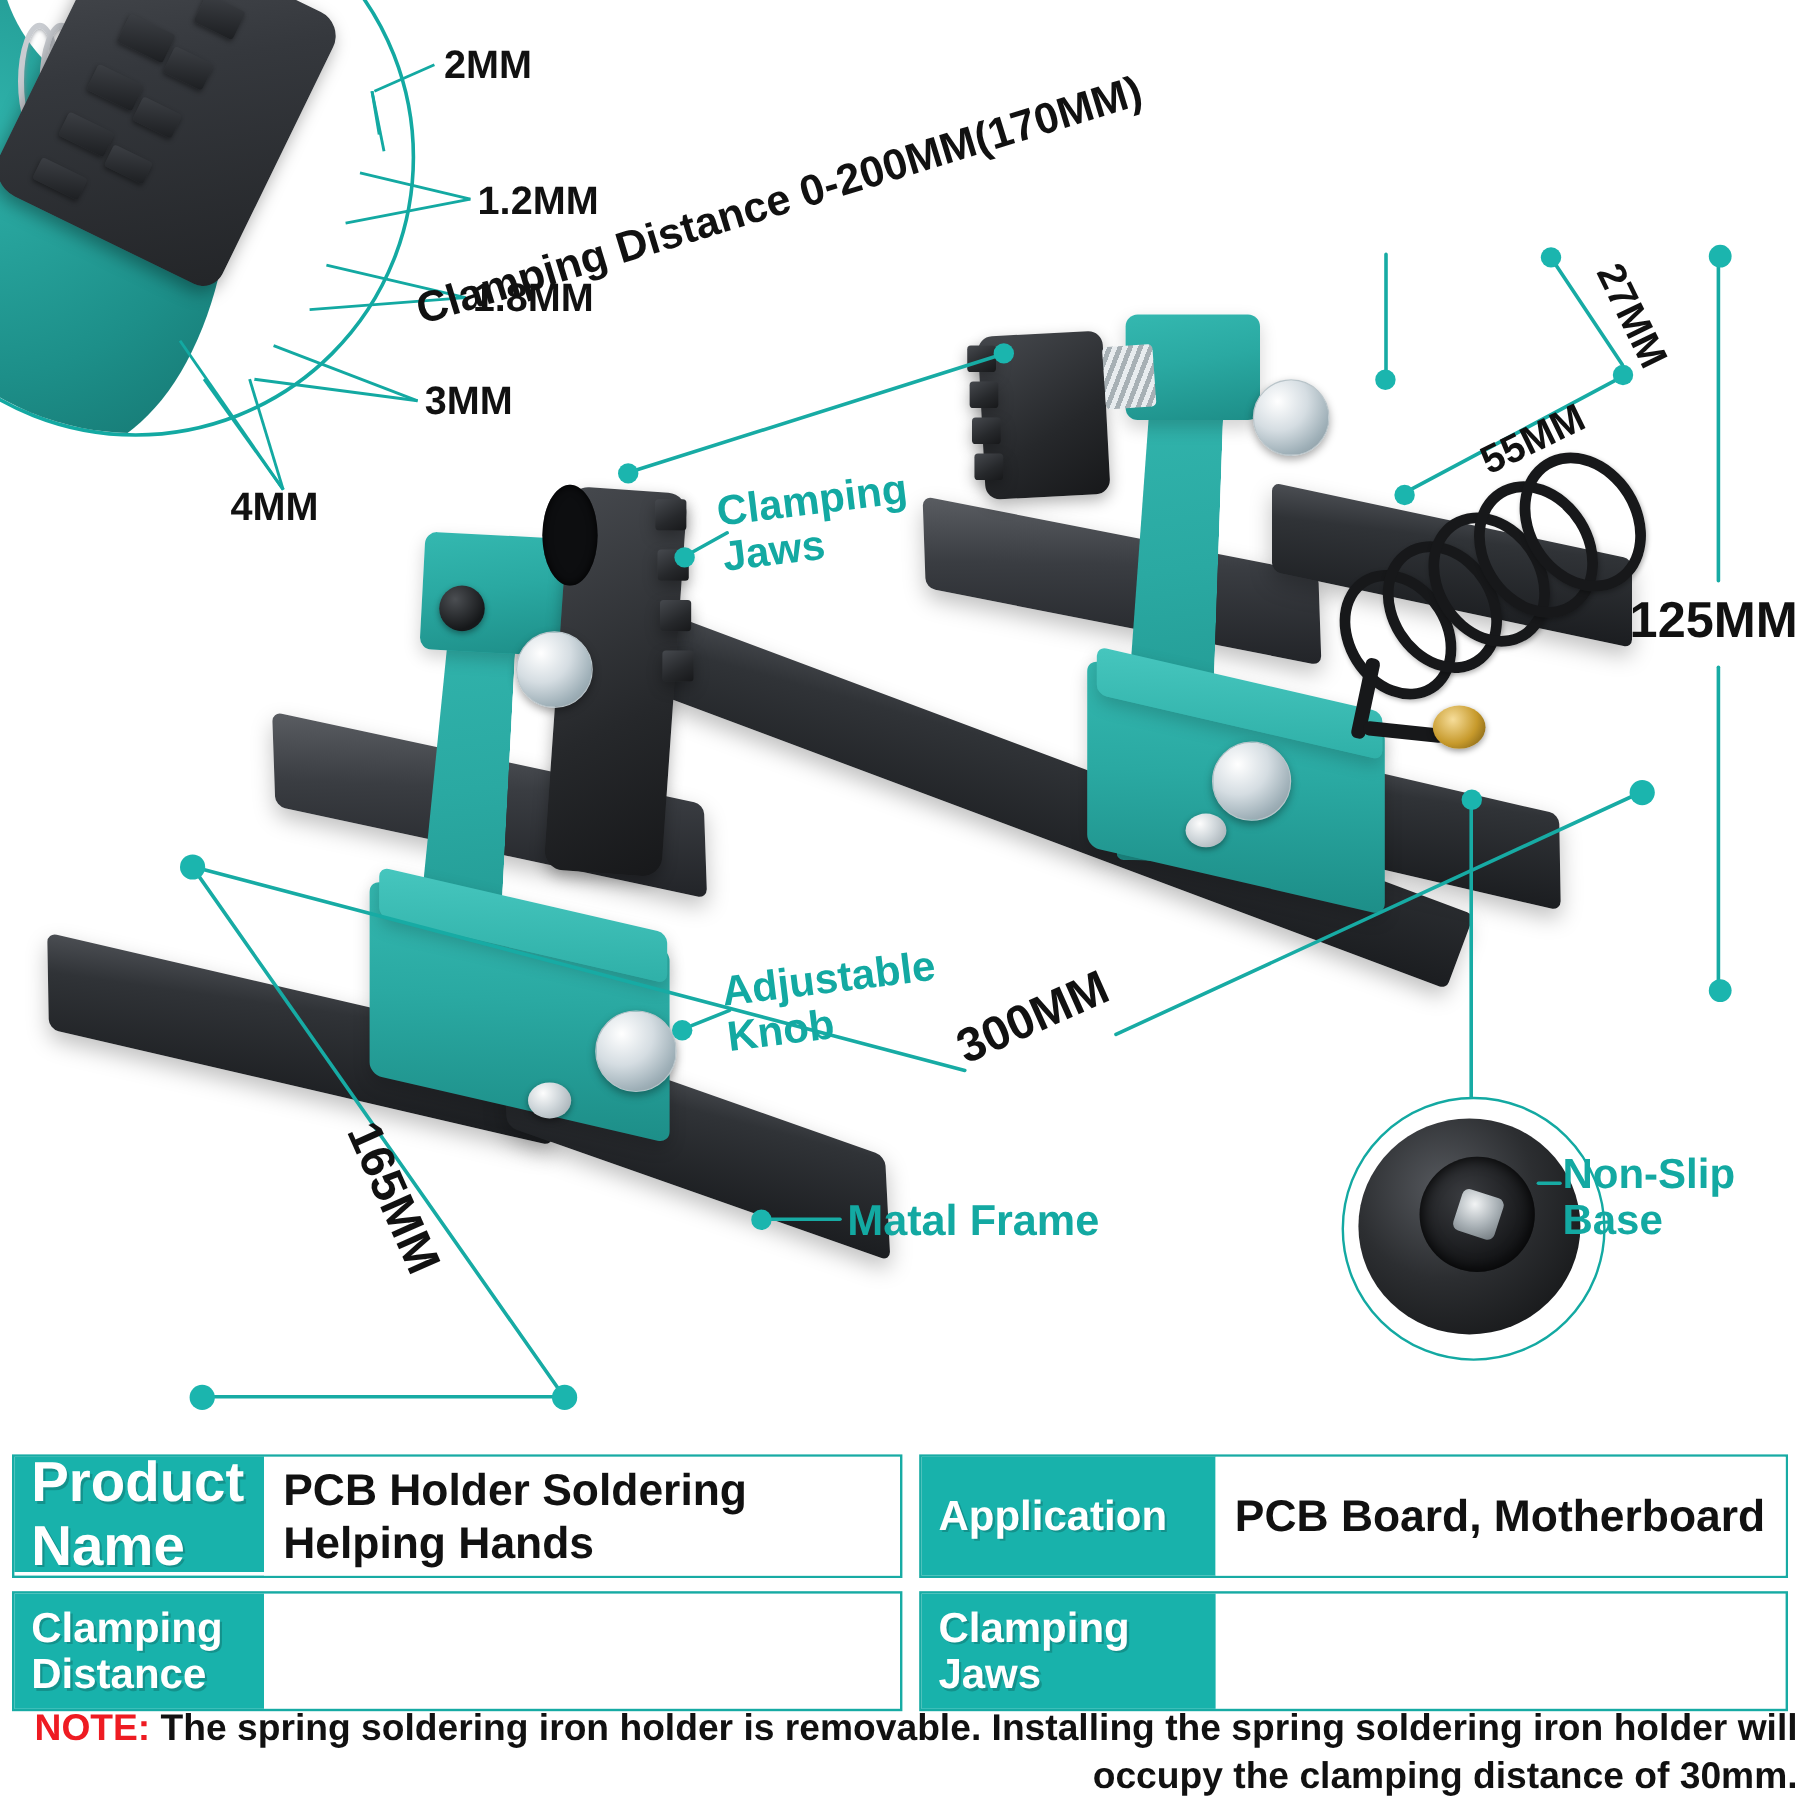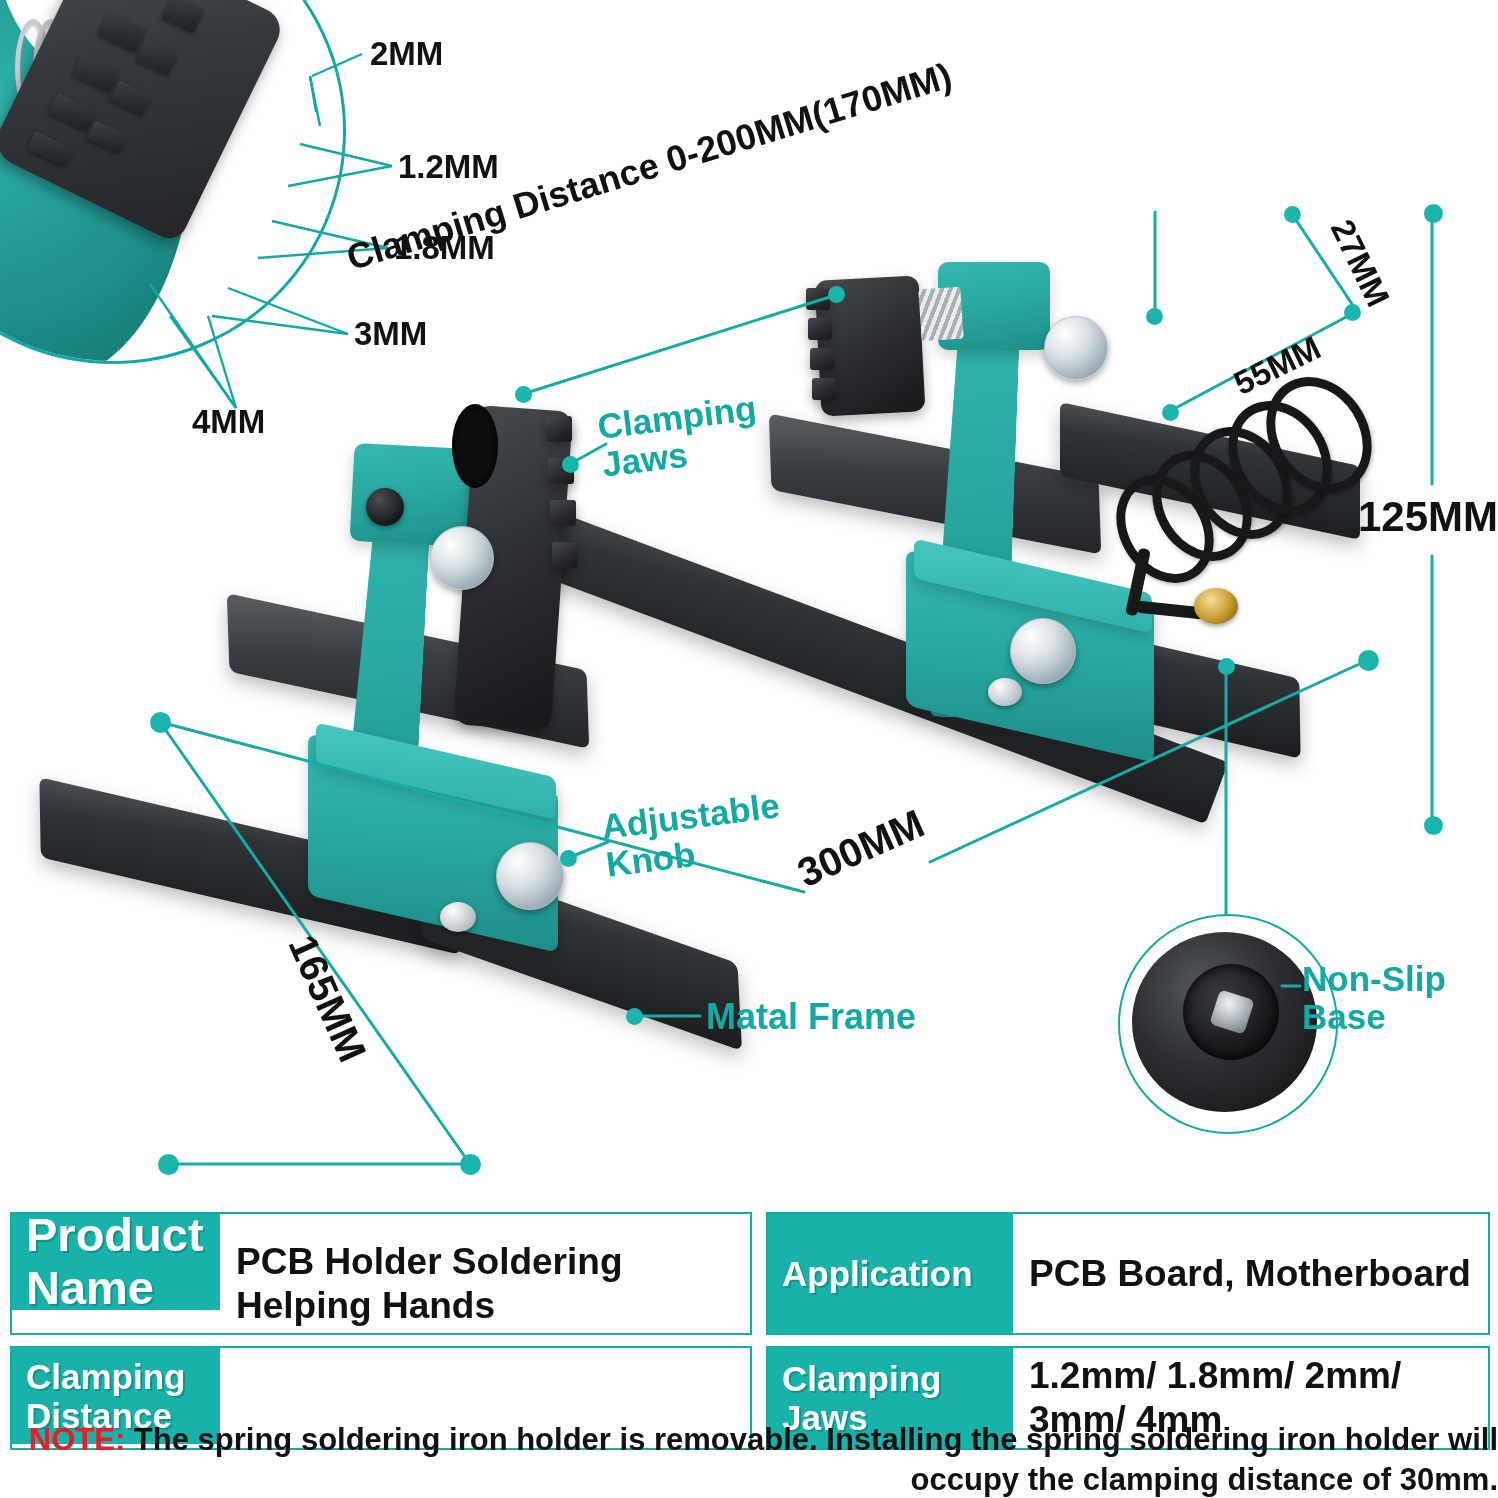--- a/index.html
+++ b/index.html
@@ -305,39 +305,37 @@
 
   <div class="lbl teal-text" style="left: 1302px; top: 944px; font-size: 35px; white-space: pre-line;">Non-Slip
 Base</div>
 
   <div id="table">
 
     <div class="trow">
       <div class="tcell left r1">
         <div class="thead" style="white-space: pre-line;">Product
 Name</div>
-        <div class="tval" style="white-space: pre-line; margin-top: 20px;">PCB Holder Soldering
+        <div class="tval" style="white-space: pre-line;">PCB Holder Soldering
 Helping Hands</div>
       </div>
       <div class="tcell right rr">
         <div class="thead" style="white-space: pre-line;">Application</div>
         <div class="tval" style="white-space: pre-line;">PCB Board,  Motherboard</div>
       </div>
     </div>
 
     <div class="trow">
       <div class="tcell left r2">
         <div class="thead" style="white-space: pre-line;">Clamping
 Distance</div>
       </div>
       <div class="tcell right rr">
         <div class="thead" style="white-space: pre-line;">Clamping
 Jaws</div>
-        <div class="tval" style="white-space: pre-line;">1.2mm/ 1.8mm/ 2mm/
-3mm/ 4mm</div>
       </div>
     </div>
   </div>
 
   <div id="note">
     <span class="nlabel">NOTE:</span><span> The spring soldering iron holder is removable. Installing the spring soldering iron holder will occupy the clamping distance of 30mm.</span>
   </div>
 
 </div>
 

